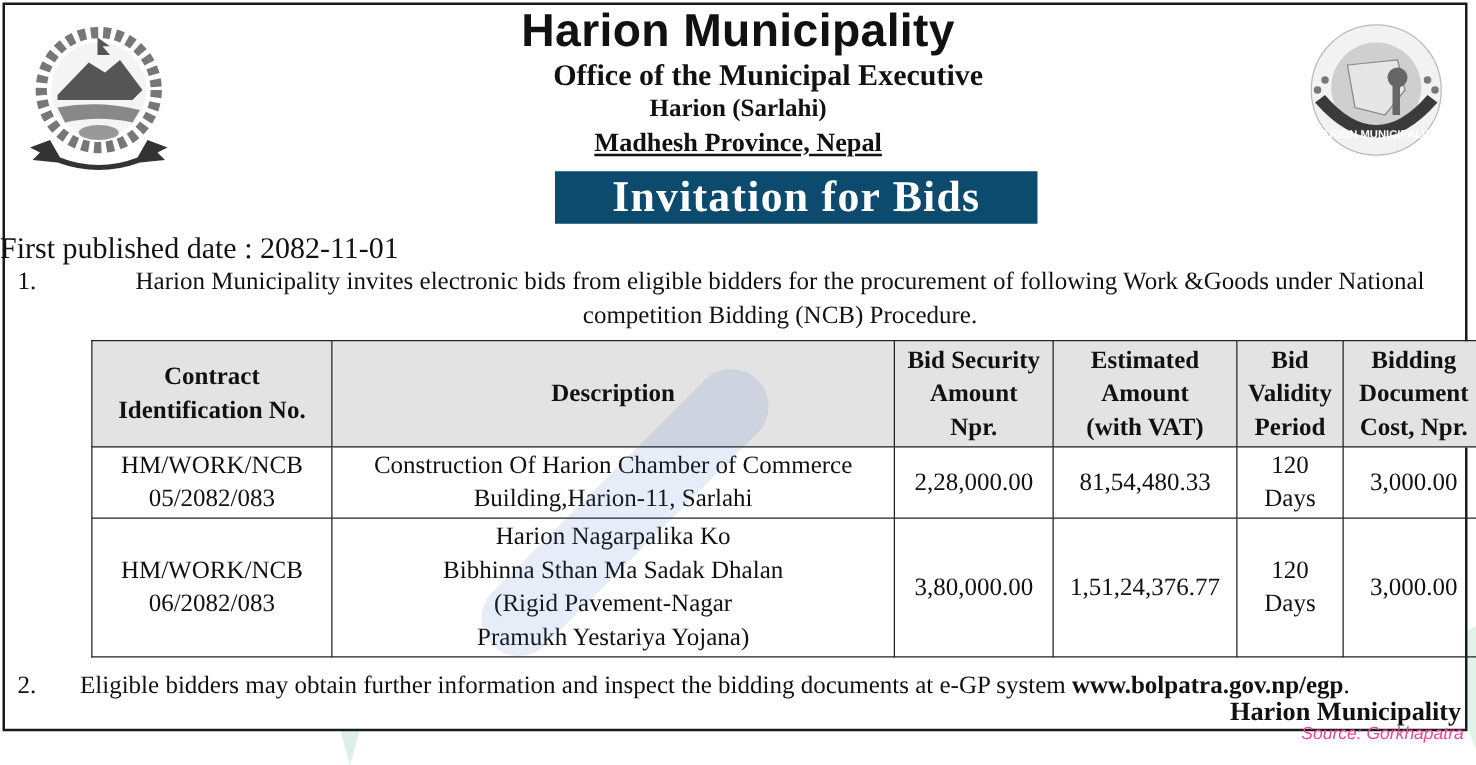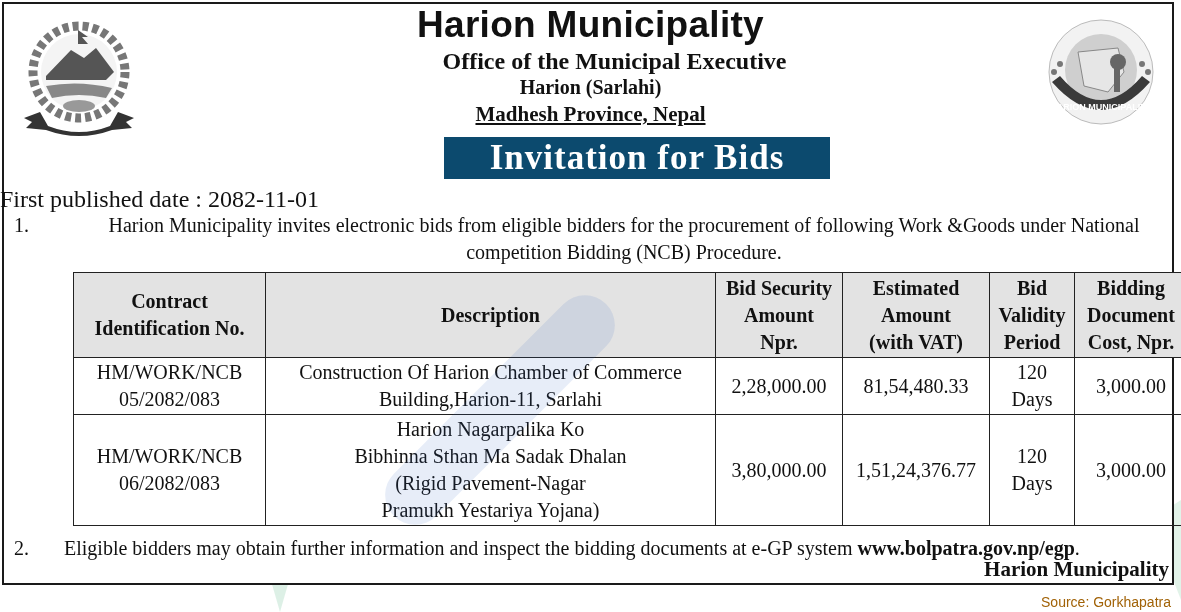--- a/index.html
+++ b/index.html
@@ -14,21 +14,21 @@
     .banner { position: absolute; left: 398px; top: 137px; width: 386px; height: 42px; background: #0c4a6e; color: #fff; text-align: center; font-weight: bold; font-size: 35px; line-height: 42px; letter-spacing: 1px; margin-left: 46px; }
     .pubdate { position: absolute; left: 0; right: 0; top: 186px; text-align: left; font-weight: normal; font-size: 24px; }
     .para { position: absolute; left: 14px; font-size: 20px; line-height: 27px; }
     .para .num { position: absolute; left: 0; top: 0; }
     .para .txt { position: absolute; left: 50px; top: 0; white-space: nowrap; text-align: center; }
     .p1 { top: 212px; width: 1160px; }
     .p1 .txt { white-space: normal; width: 1120px; }
     .p2 { top: 535px; width: 1160px; }
     .bold { font-weight: bold; }
     .sign { position: absolute; right: 12px; top: 557px; font-weight: bold; font-size: 21px; }
-    .source { position: absolute; right: 10px; top: 594px; font-family: "Liberation Sans", sans-serif; font-size: 14px; color: #a16207; }
+    .source { position: absolute; right: 10px; top: 578px; font-family: "Liberation Sans", sans-serif; font-style: italic; font-size: 14px; color: #ec4899; }
     table.bids { position: absolute; left: 52px; top: 272px; border-collapse: collapse; table-layout: fixed; width: 1114px; margin-left: 21px; }
     table.bids th, table.bids td { border: 1.5px solid #222; text-align: center; vertical-align: middle; padding: 0 2px; font-size: 20px; line-height: 27px; }
     table.bids th { background: #e3e3e3; font-weight: bold; height: 84px; }
     table.bids tr.r1 td { height: 56px; }
     table.bids tr.r2 td { height: 110px; }
     .watermark { position: absolute; left: 290px; top: 250px; width: 420px; height: 320px; pointer-events: none; }
     .deco-tri { position: absolute; pointer-events: none; }
   </style>
 </head>
 <body>

